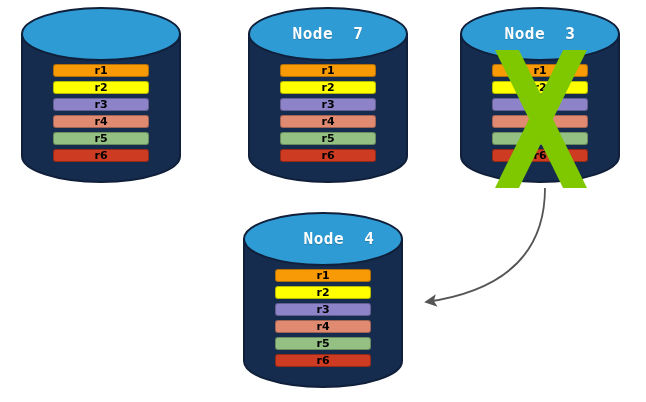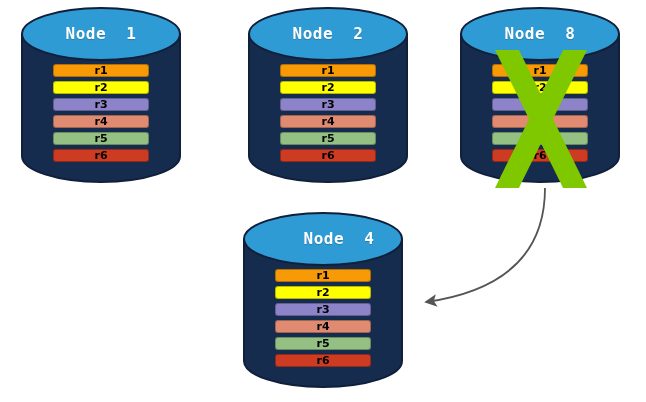--- a/index.html
+++ b/index.html
@@ -79,21 +79,20 @@
 </style>
 </head>
 <body>
 
 <div id="stage">
     <div class="node" style="left: 21px; top: 8px; width: 160px; height: 174px;">
       <svg width="160" height="174" viewBox="0 0 160 174">
         <path d="M 1,26 L 1,148 A 79,26 0 0 0 159,148 L 159,26 Z" fill="#152c4e" stroke="#101f3a" stroke-width="2"></path>
         <ellipse cx="80" cy="26" rx="79" ry="26" fill="#2f9bd4" stroke="#101f3a" stroke-width="2"></ellipse>
       </svg>
-      <div class="node-label" style="top: 16px;">Node  1</div>
       <div class="rows" style="left: 32px; top: 56px; width: 96px;">
         <div class="row-bar" style="background: rgb(247, 154, 6);">
           <span class="row-label">r1</span>
         </div>
         <div class="row-bar" style="background: rgb(255, 255, 0);">
           <span class="row-label">r2</span>
         </div>
         <div class="row-bar" style="background: rgb(141, 131, 200);">
           <span class="row-label">r3</span>
         </div>
@@ -106,21 +105,21 @@
         <div class="row-bar" style="background: rgb(204, 59, 34);">
           <span class="row-label">r6</span>
         </div>
       </div>
     </div>
     <div class="node" style="left: 248px; top: 8px; width: 160px; height: 174px;">
       <svg width="160" height="174" viewBox="0 0 160 174">
         <path d="M 1,26 L 1,148 A 79,26 0 0 0 159,148 L 159,26 Z" fill="#152c4e" stroke="#101f3a" stroke-width="2"></path>
         <ellipse cx="80" cy="26" rx="79" ry="26" fill="#2f9bd4" stroke="#101f3a" stroke-width="2"></ellipse>
       </svg>
-      <div class="node-label" style="top: 16px;">Node  2</div>
+      <div class="node-label" style="top: 16px;">Node  7</div>
       <div class="rows" style="left: 32px; top: 56px; width: 96px;">
         <div class="row-bar" style="background: rgb(247, 154, 6);">
           <span class="row-label">r1</span>
         </div>
         <div class="row-bar" style="background: rgb(255, 255, 0);">
           <span class="row-label">r2</span>
         </div>
         <div class="row-bar" style="background: rgb(141, 131, 200);">
           <span class="row-label">r3</span>
         </div>
@@ -133,21 +132,21 @@
         <div class="row-bar" style="background: rgb(204, 59, 34);">
           <span class="row-label">r6</span>
         </div>
       </div>
     </div>
     <div class="node" style="left: 460px; top: 8px; width: 160px; height: 174px;">
       <svg width="160" height="174" viewBox="0 0 160 174">
         <path d="M 1,26 L 1,148 A 79,26 0 0 0 159,148 L 159,26 Z" fill="#152c4e" stroke="#101f3a" stroke-width="2"></path>
         <ellipse cx="80" cy="26" rx="79" ry="26" fill="#2f9bd4" stroke="#101f3a" stroke-width="2"></ellipse>
       </svg>
-      <div class="node-label" style="top: 16px;">Node  8</div>
+      <div class="node-label" style="top: 16px;">Node  3</div>
       <div class="rows" style="left: 32px; top: 56px; width: 96px;">
         <div class="row-bar" style="background: rgb(247, 154, 6);">
           <span class="row-label">r1</span>
         </div>
         <div class="row-bar" style="background: rgb(255, 255, 0);">
           <span class="row-label">r2</span>
         </div>
         <div class="row-bar" style="background: rgb(141, 131, 200);">
           <span class="row-label">r3</span>
         </div>

